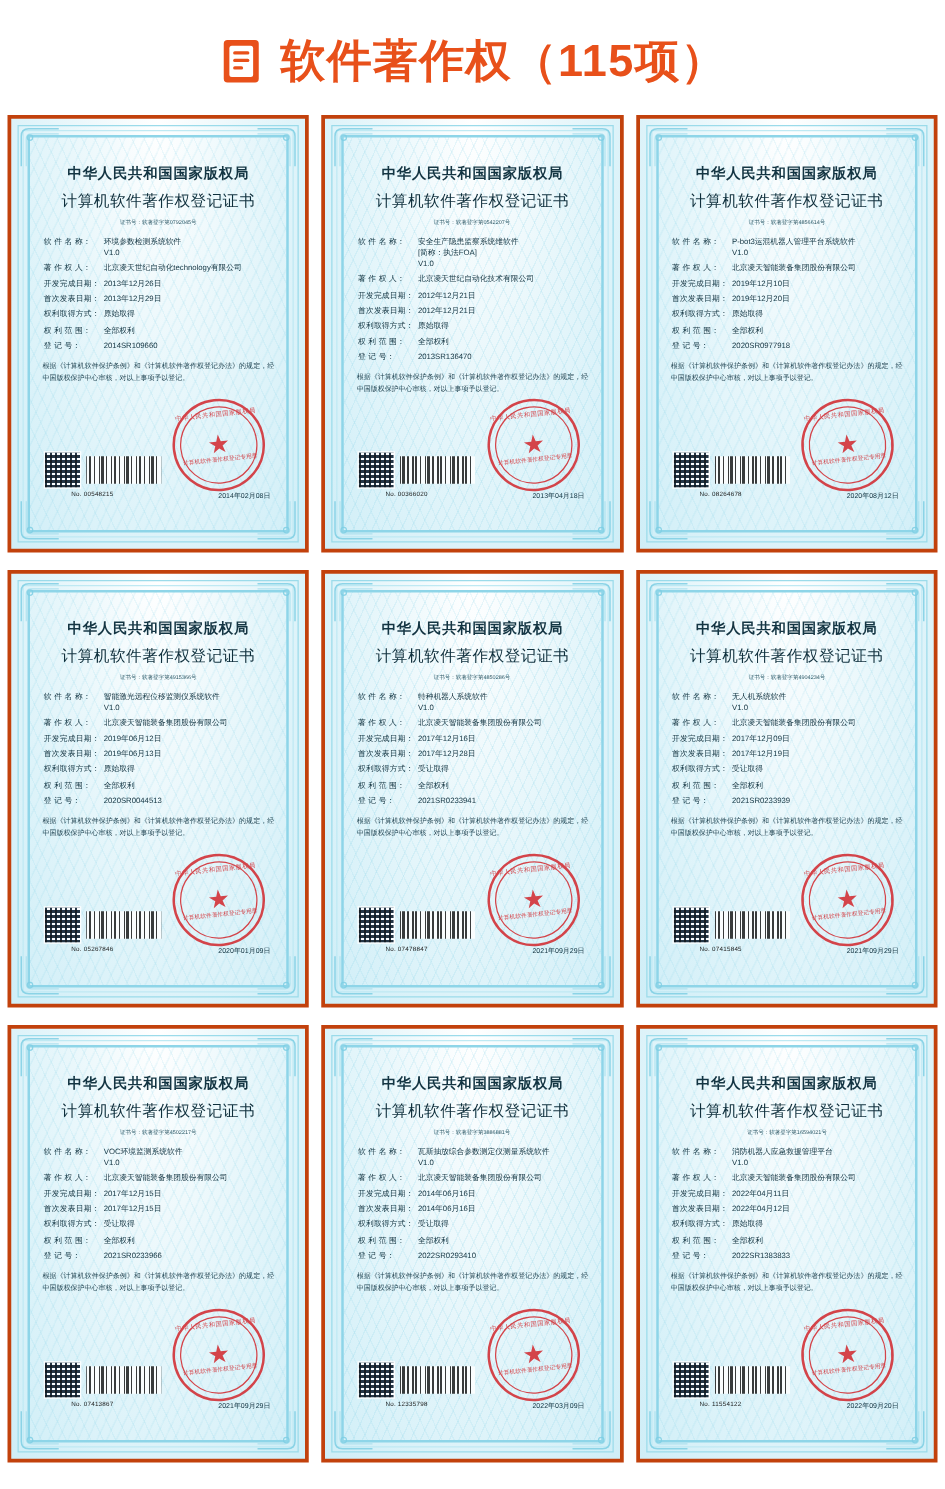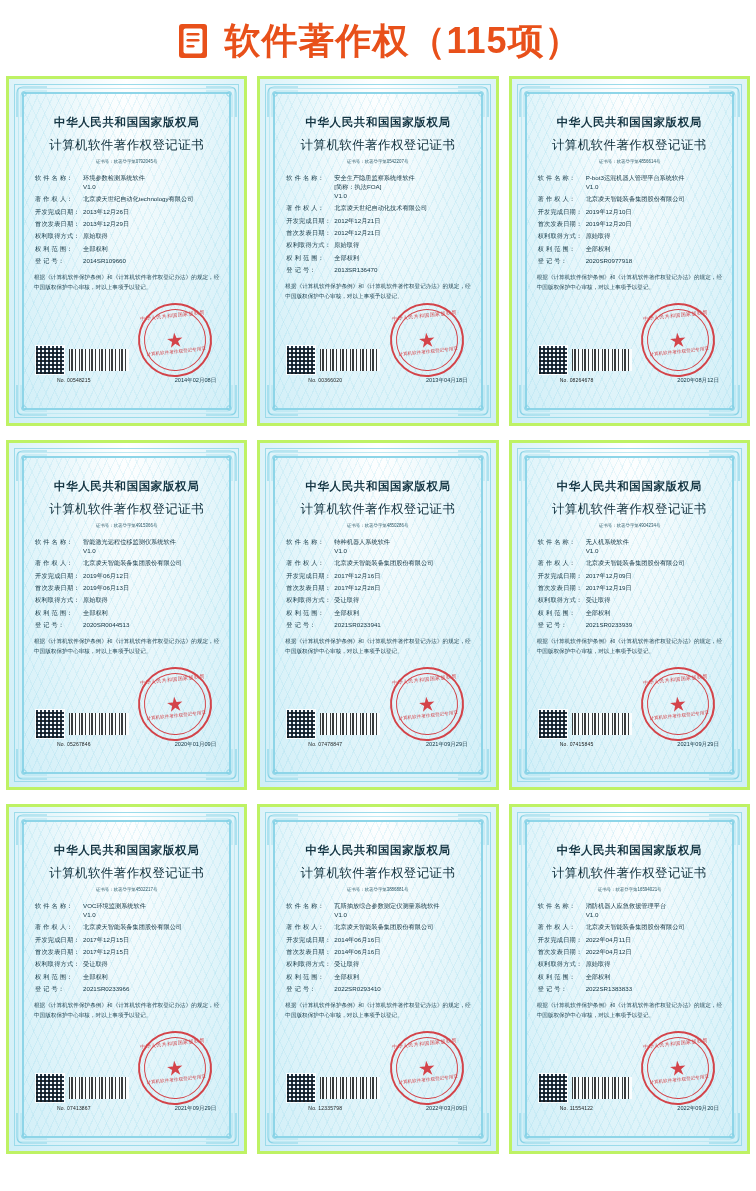--- a/index.html
+++ b/index.html
@@ -11,21 +11,21 @@
     font-family: "Liberation Sans", sans-serif;
     overflow: hidden;
   }
 
   
   .page-header {
     display: flex;
     align-items: center;
     justify-content: center;
     gap: 10px;
-    height: 76px;
+    height: 92px;
     padding-top: 6px;
   }
   .header-icon {
     width: 40px; height: 40px;
     position: relative;
     flex: 0 0 auto;
   }
   .header-icon svg { display:block; }
   .header-title {
     font-size: 36px;
@@ -40,21 +40,21 @@
   
   .cert-grid {
     display: grid;
     grid-template-columns: repeat(3, 1fr);
     grid-template-rows: repeat(3, 350px);
     gap: 14px 10px;
     padding: 0 6px;
   }
   .cert-cell {
     position: relative;
-    background: #bef264;
+    background: #c2410c;
     padding: 3px;
   }
   .cert-inner {
     position: relative;
     width: 100%;
     height: 100%;
     overflow: hidden;
     background:
       radial-gradient(ellipse at 50% 0%, #ffffff 0%, #e9f7fb 42%, #cfeef7 100%);
   }

